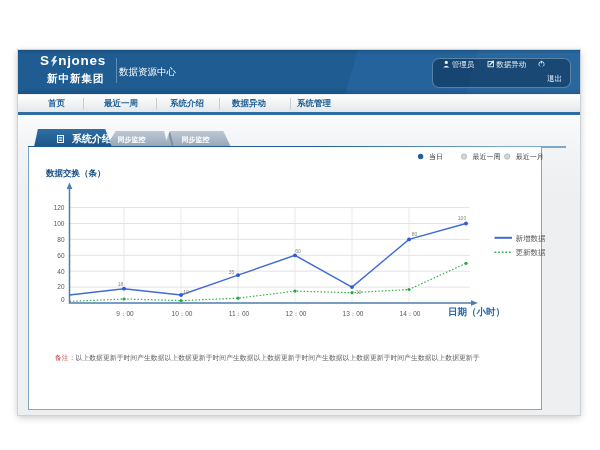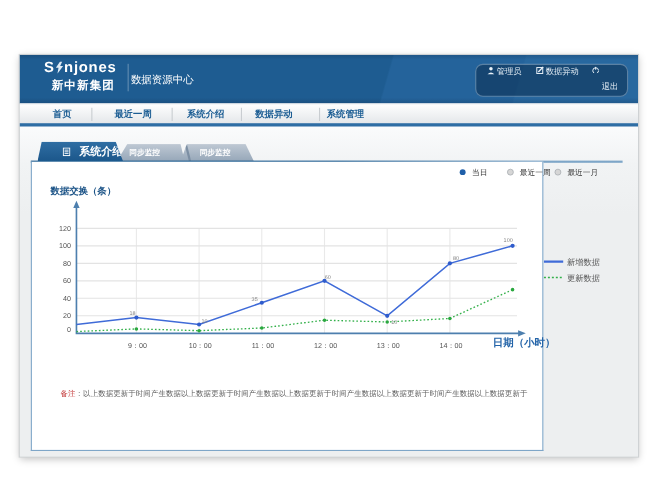--- a/index.html
+++ b/index.html
@@ -33,21 +33,21 @@
           background:linear-gradient(#bec8d3,#95a6b8); padding-right:11px;
           clip-path:polygon(10px 0, 58px 0, 100% 100%, 0 100%); }
   #tab3 { left:146px; top:80.5px; width:67px; height:16.5px; font-size:7px; line-height:17px;
           background:linear-gradient(#bec8d3,#95a6b8); padding-right:4px;
           clip-path:polygon(6px 0, 59px 0, 100% 100%, 0 100%); }
   #tab3 i { position:absolute; left:6px; top:1px; width:2px; height:15px; background:#7c8fa4;
             transform:rotate(-14deg); }
   #tabline { position:absolute; left:10px; top:95.5px; width:538px; height:2px;
              background:linear-gradient(90deg,#1d5c90 0%, #1d5c90 52%, #7ea6c8 88%, #7ea6c8 100%); }
   
-  #panel { position:absolute; left:10px; top:97px; width:466px; height:263px; background:#fff;
+  #panel { position:absolute; left:10px; top:97px; width:514px; height:263px; background:#fff;
            border:1px solid #7ea6c8; border-top:none; }
   #note { position:absolute; left:26px; top:206px; width:505px; font-size:6.8px; letter-spacing:0.05px; color:#606060; white-space:nowrap; }
   #note b { color:#c03030; font-weight:normal; }
 </style>
 </head>
 <body>
 <div id="win">
   <div id="hdr">
     <div id="logo">
         <div class="en">S<svg width="8" height="11" viewBox="0 0 8 11" style="vertical-align:-2px;margin:0 0px 0 0.5px">

